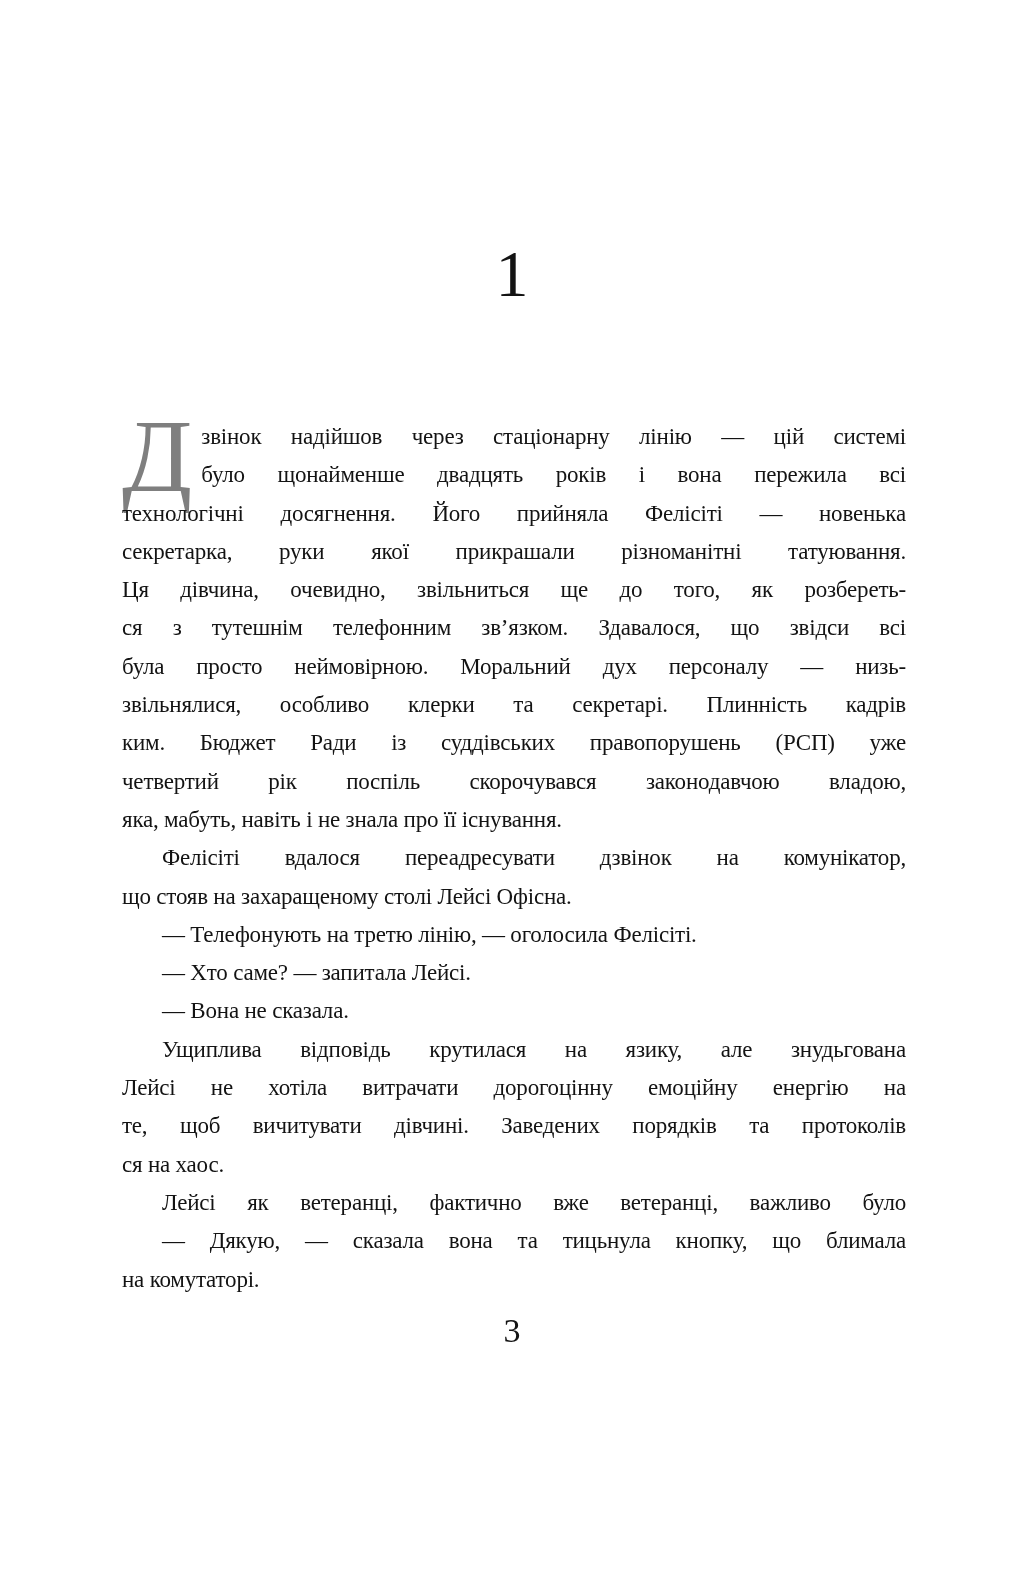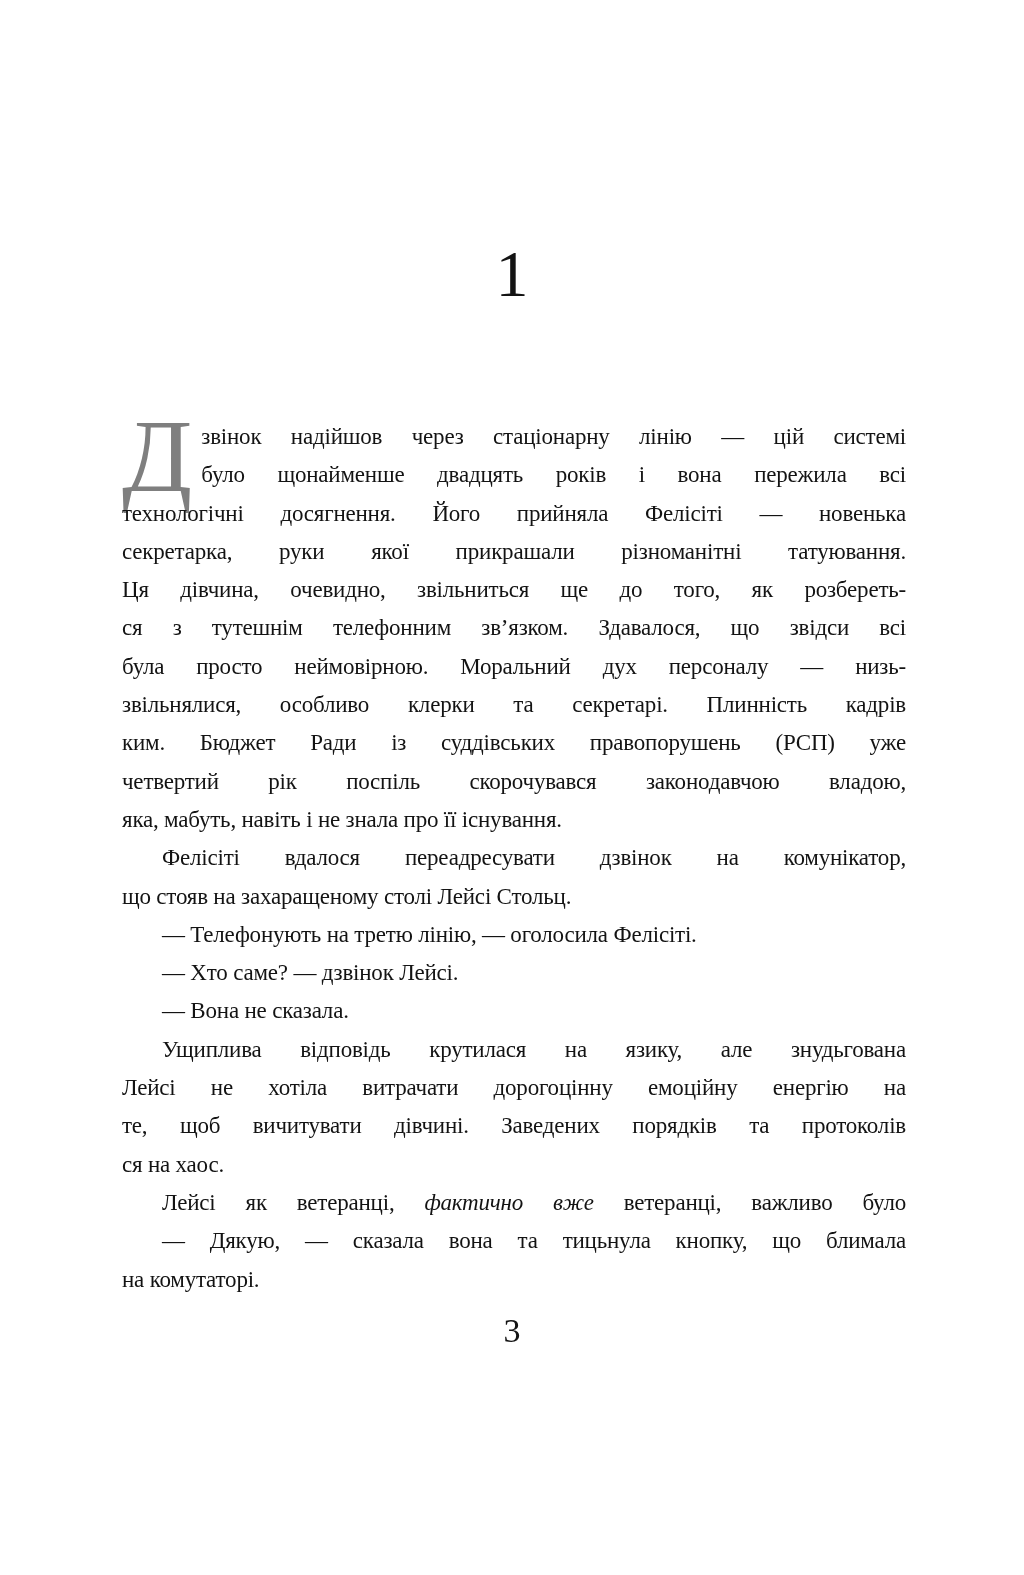--- a/index.html
+++ b/index.html
@@ -43,21 +43,20 @@
     text-align-last: justify;
   }
   .line.l {
     text-align: center;
     text-align-last: left;
   }
   .line.ind {
     text-indent: 40px;
   }
   .it {
-    font-style: italic;
   }
   .dropcap {
     float: left;
     font-size: 103px;
     line-height: 76px;
     height: 76px;
     margin: 0 9px 0 0;
     color: #7f7f7f;
   }
   .page-number {
@@ -84,27 +83,27 @@
         <div class="line j"><span>Ця дівчина, очевидно, звільниться ще до того, як розбереть-</span></div>
         <div class="line j"><span>ся з тутешнім телефонним зв’язком. Здавалося, що звідси всі</span></div>
         <div class="line j"><span>була просто неймовірною. Моральний дух персоналу — низь-</span></div>
         <div class="line j"><span>звільнялися, особливо клерки та секретарі. Плинність кадрів</span></div>
         <div class="line j"><span>ким. Бюджет Ради із суддівських правопорушень (РСП) уже</span></div>
         <div class="line j"><span>четвертий рік поспіль скорочувався законодавчою владою,</span></div>
         <div class="line l"><span>яка, мабуть, навіть і не знала про її існування.</span></div>
       </div>
       <div class="para">
         <div class="line j ind"><span>Фелісіті вдалося переадресувати дзвінок на комунікатор,</span></div>
-        <div class="line l"><span>що стояв на захаращеному столі Лейсі Стольц.</span></div>
+        <div class="line l"><span>що стояв на захаращеному столі Лейсі Офісна.</span></div>
       </div>
       <div class="para">
         <div class="line l ind"><span>— Телефонують на третю лінію, — оголосила Фелісіті.</span></div>
       </div>
       <div class="para">
-        <div class="line l ind"><span>— Хто саме? — дзвінок Лейсі.</span></div>
+        <div class="line l ind"><span>— Хто саме? — запитала Лейсі.</span></div>
       </div>
       <div class="para">
         <div class="line l ind"><span>— Вона не сказала.</span></div>
       </div>
       <div class="para">
         <div class="line j ind"><span>Ущиплива відповідь крутилася на язику, але знудьгована</span></div>
         <div class="line j"><span>Лейсі не хотіла витрачати дорогоцінну емоційну енергію на</span></div>
         <div class="line j"><span>те, щоб вичитувати дівчині. Заведених порядків та протоколів</span></div>
         <div class="line l"><span>ся на хаос.</span></div>
       </div>

